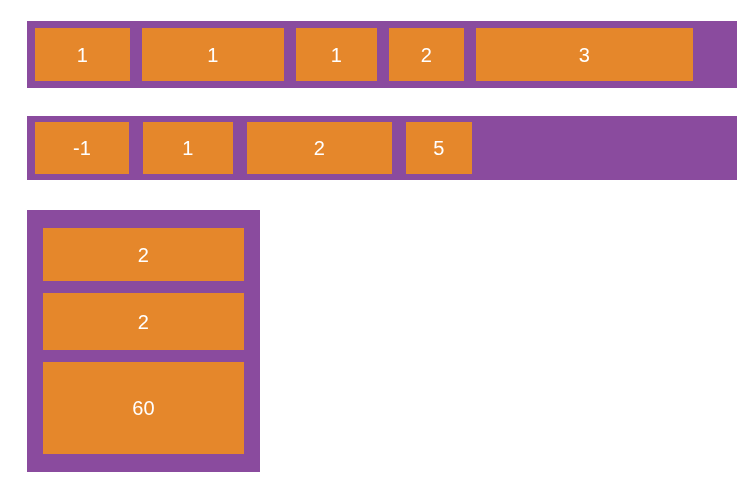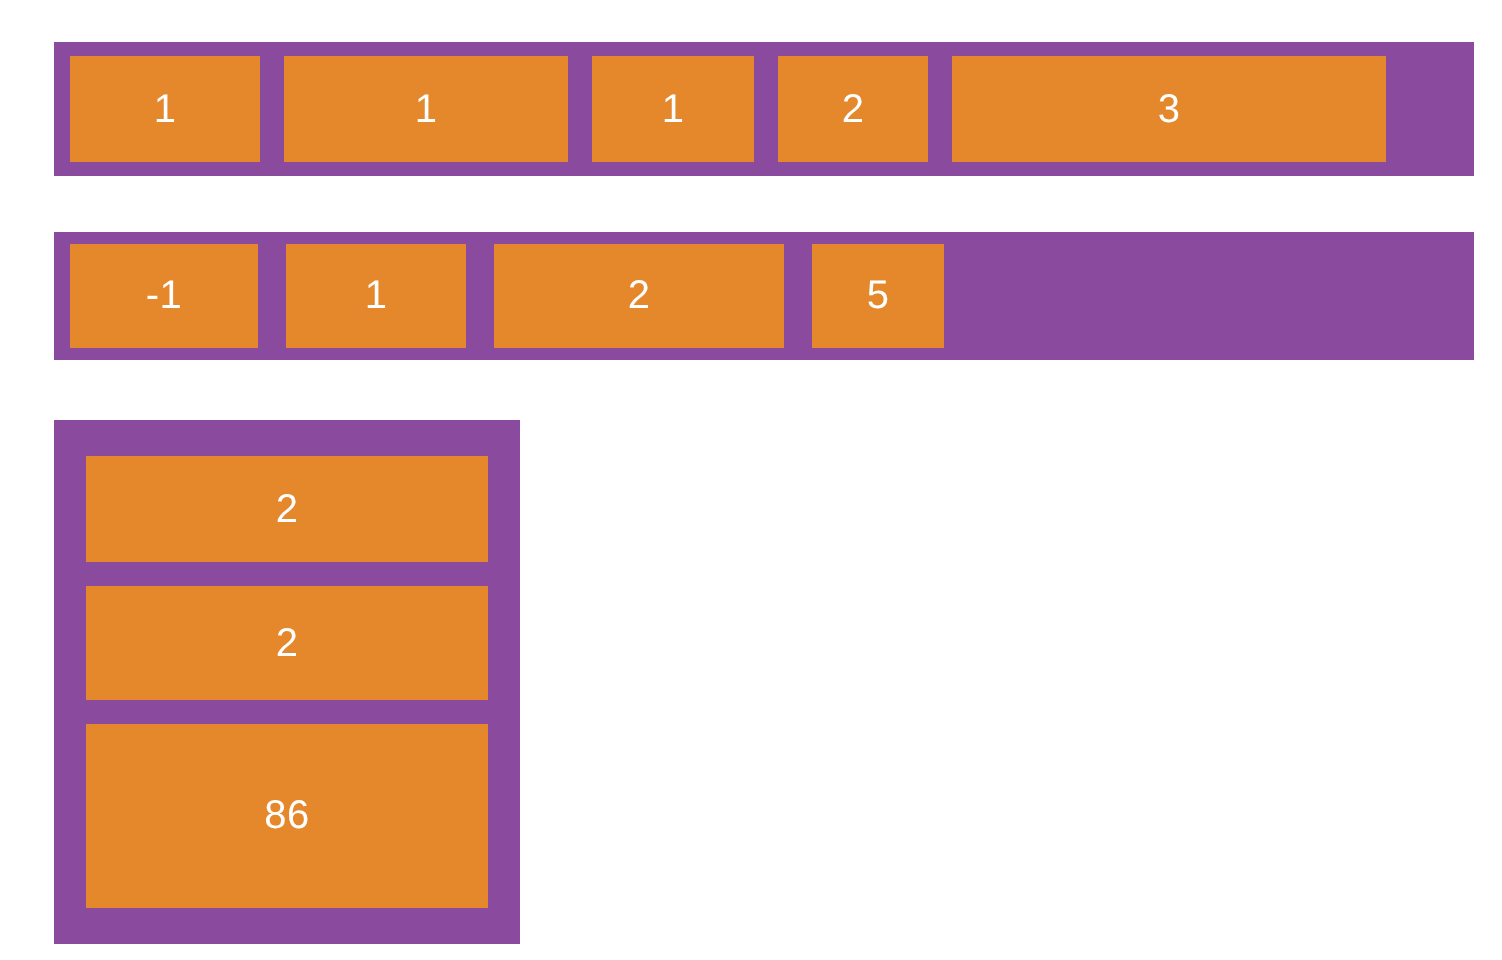--- a/index.html
+++ b/index.html
@@ -154,17 +154,17 @@
   </div>
 
   <div class="container column" id="column-three">
     <div class="item item-1">
       <span class="item-label">2</span>
     </div>
     <div class="item item-2">
       <span class="item-label">2</span>
     </div>
     <div class="item item-3">
-      <span class="item-label">86</span>
+      <span class="item-label">60</span>
     </div>
   </div>
 
 </div>
 
 </body></html>

